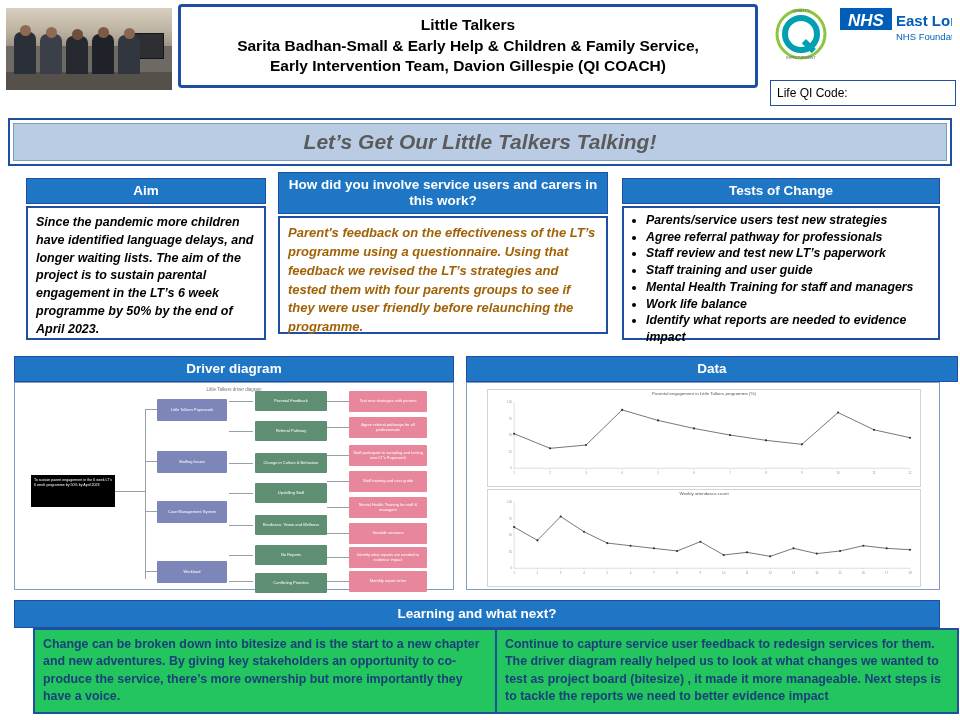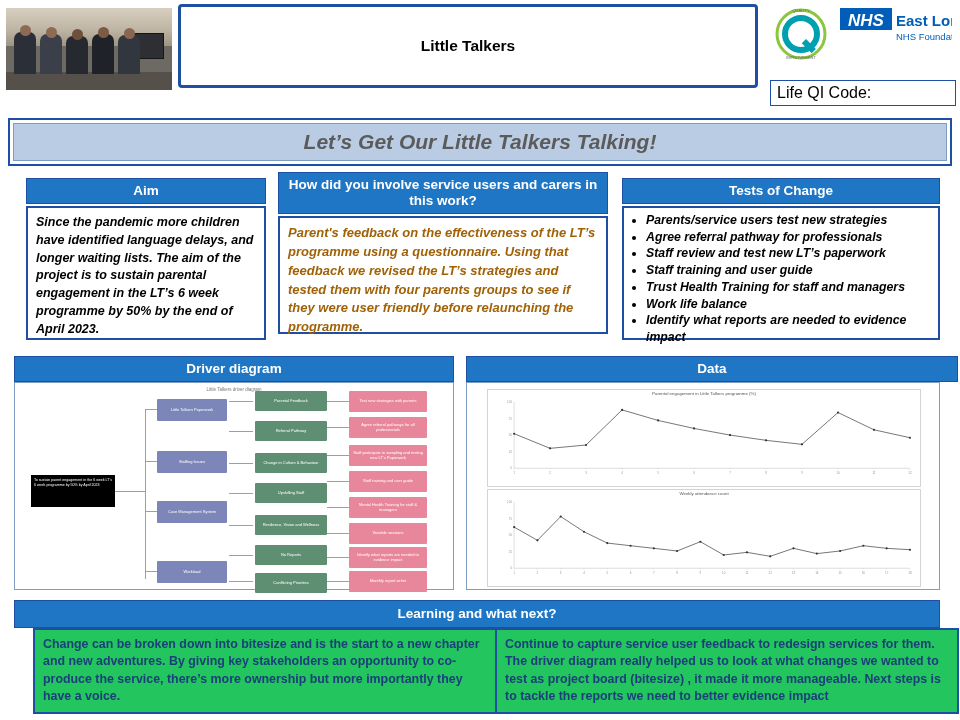--- a/index.html
+++ b/index.html
@@ -59,21 +59,21 @@
   .nhs-block { position: absolute; left: 770px; top: 6px; width: 186px; height: 58px; }
   .qi-logo {
     position: absolute; left: 0; top: 0; width: 62px; height: 56px;
   }
   .nhs-logo {
     position: absolute; left: 70px; top: 2px; width: 112px; height: 52px;
   }
   .lifeqi {
     position: absolute; left: 770px; top: 80px; width: 186px; height: 26px;
     border: 1px solid #1f4fa3; background: #fff;
-    font-size: 16px; color: #000; display: flex; align-items: center; padding-left: 6px;
+    font-size: 12px; color: #000; display: flex; align-items: center; padding-left: 6px;
   }
 
   
   .banner-outer {
     position: absolute; left: 8px; top: 118px; width: 944px; height: 48px;
     border: 2px solid #1f4fa3; background: #ffffff; padding: 3px;
   }
   .banner-inner {
     width: 100%; height: 100%;
     background: #b9cce4; border: 1px solid #7f9dc4;
@@ -196,20 +196,22 @@
     <div class="person" style="left:60px;width:22px;height:38px;background:#26292f;"></div>
     <div class="head" style="left:66px;bottom:calc(20% + 34px);width:11px;height:11px;background:#6f4f3c;"></div>
     <div class="person" style="left:86px;width:22px;height:40px;background:#1f2229;"></div>
     <div class="head" style="left:92px;bottom:calc(20% + 36px);width:11px;height:11px;background:#7d5a45;"></div>
     <div class="person" style="left:112px;width:22px;height:39px;background:#32363f;"></div>
     <div class="head" style="left:118px;bottom:calc(20% + 35px);width:11px;height:11px;background:#8a6550;"></div>
   </div>
 
   <div class="title-box">
     <div class="title-line">Little Talkers</div>
+    <div class="title-line">Sarita Badhan-Small  &amp; Early Help &amp; Children &amp; Family Service,</div>
+    <div class="title-line">Early Intervention Team, Davion Gillespie (QI COACH)</div>
   </div>
 
   <div class="nhs-block">
     <svg class="qi-logo" viewBox="0 0 62 56">
       <circle cx="31" cy="28" r="24" fill="none" stroke="#8cc63f" stroke-width="3"></circle>
       <circle cx="31" cy="28" r="16" fill="none" stroke="#00a0b0" stroke-width="6"></circle>
       <rect x="36" y="33" width="14" height="6" transform="rotate(45 36 33)" fill="#00a0b0"></rect>
       <text x="31" y="6" font-size="4" fill="#6b6b6b" text-anchor="middle" font-family="Liberation Sans, sans-serif">QUALITY</text>
       <text x="31" y="53" font-size="4" fill="#6b6b6b" text-anchor="middle" font-family="Liberation Sans, sans-serif">IMPROVEMENT</text>
     </svg>
@@ -238,21 +240,21 @@
 <div class="panel-head su-head">How did you involve service users and carers in this work?</div>
 <div class="panel-body su-body">Parent's feedback on the effectiveness of the LT’s programme using a questionnaire. Using that feedback we revised the LT’s strategies  and tested them with four parents groups to see if they were user friendly before relaunching the programme.</div>
 
 <div class="panel-head toc-head">Tests of Change</div>
 <div class="panel-body toc-body">
   <ul>
     <li>Parents/service users test new strategies</li>
     <li>Agree referral pathway for professionals</li>
     <li>Staff review and test new LT’s paperwork</li>
     <li>Staff training and user guide</li>
-    <li>Trust Health Training for staff and managers</li>
+    <li>Mental Health Training for staff and managers</li>
     <li>Work life balance</li>
     <li>Identify what reports are needed to evidence impact</li>
   </ul>
 </div>
 
 <div class="panel-head dd-head">Driver diagram</div>
 <div class="dd-body">
   <div class="dd-canvas">
     <div class="dd-caption">Little Talkers driver diagram</div>
 

